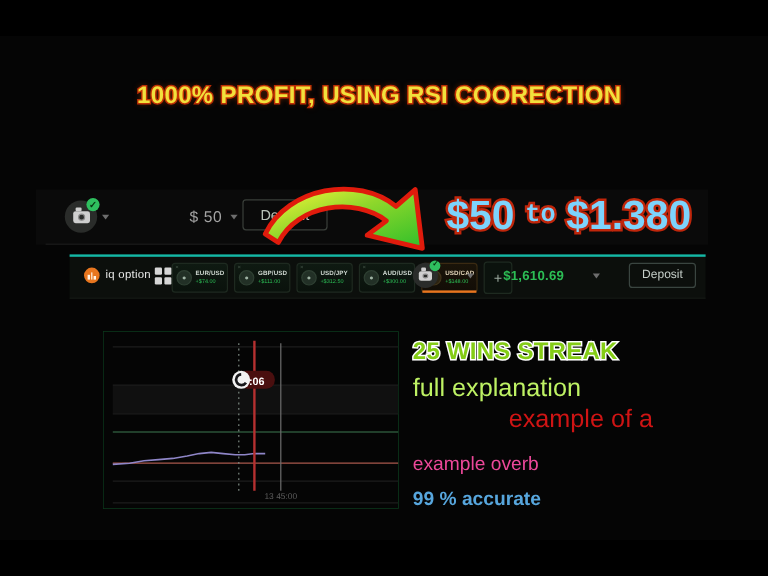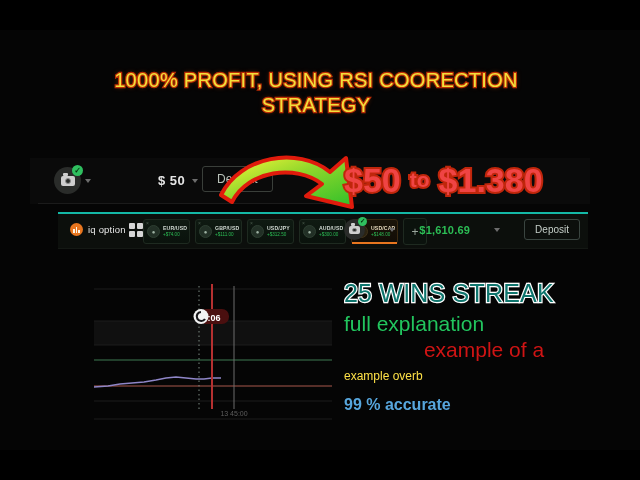--- a/index.html
+++ b/index.html
@@ -4,21 +4,21 @@
 <style>
   html,body{margin:0;padding:0;background:#000;}
   body{width:640px;height:480px;overflow:hidden;font-family:"Liberation Sans",sans-serif;position:relative;}
   #stage{position:absolute;inset:0;background:#000;}
 
   
   .frame{position:absolute;left:0;top:30px;width:640px;height:420px;background:#050505;overflow:hidden;}
 
   
   .headline{position:absolute;left:0;top:38px;width:632px;text-align:center;
-    font-weight:normal;font-size:20px;line-height:25px;letter-spacing:.3px;
+    font-weight:bold;font-size:20px;line-height:25px;letter-spacing:.3px;
     color:#f2e03c;
     -webkit-text-stroke:2.4px #b52a06;
     paint-order:stroke fill;
     text-shadow:0 0 5px rgba(255,90,0,.55);}
   .headline span{display:block;}
 
   
   .topbar{position:absolute;left:30px;top:128px;width:560px;height:46px;background:#0a0a0a;}
   .topbar:after{content:"";position:absolute;left:8px;right:240px;bottom:0;height:1px;background:#1b1b1b;}
   .avatar-wrap{position:absolute;left:24px;top:9px;display:flex;align-items:center;gap:4px;}
@@ -26,33 +26,33 @@
     display:flex;align-items:center;justify-content:center;}
   .cam{width:14px;height:10px;background:#cfcfcf;border-radius:2px;position:relative;}
   .cam:before{content:"";position:absolute;left:4px;top:2.5px;width:6px;height:6px;border-radius:50%;
     background:#2a2c2a;border:1px solid #8e8e8e;box-sizing:border-box;}
   .cam:after{content:"";position:absolute;left:2px;top:-3px;width:5px;height:3px;background:#cfcfcf;border-radius:1px;}
   .check{position:absolute;right:-2px;top:-2px;width:11px;height:11px;border-radius:50%;background:#2fbf5f;
     color:#06320f;font-size:8px;font-weight:bold;display:flex;align-items:center;justify-content:center;line-height:1;}
   .caret{width:0;height:0;border-left:3.5px solid transparent;border-right:3.5px solid transparent;
     border-top:4px solid #6d6d6d;}
   .balance-sm{position:absolute;left:128px;top:15px;display:flex;align-items:center;gap:7px;
-    color:#e5e5e5;font-size:13px;font-weight:bold;letter-spacing:.5px;text-align:right;}
+    color:#a3a3a3;font-size:13px;font-weight:normal;letter-spacing:.5px;text-align:right;}
   .deposit-sm{position:absolute;left:172px;top:8px;padding:5px 14px;border:1px solid #3a3f3a;border-radius:3px;
     color:#b9c2b9;font-size:12px;background:transparent;}
 
   
   .arrow{position:absolute;left:218px;top:118px;width:152px;height:68px;}
 
   
-  .money{position:absolute;left:344px;top:128px;width:260px;height:44px;
+  .money{position:absolute;left:372px;top:128px;width:260px;height:44px;
     display:flex;align-items:center;gap:9px;
-    font-weight:bold;font-size:34px;line-height:40px;color:#ef4444;
+    font-weight:bold;font-size:34px;line-height:40px;color:#7dd3fc;
     -webkit-text-stroke:4px #c0260b;paint-order:stroke fill;}
-  .money .to{font-size:21px;}
+  .money .to{font-size:21px;font-family:Liberation Mono, monospace;}
 
   
   .iqbar{position:absolute;left:58px;top:182px;width:530px;height:34px;background:#0c0f0c;
     border-top:2px solid #14b8a6;border-bottom:1px solid #141814;}
   .logo{position:absolute;left:12px;top:9px;display:flex;align-items:center;gap:5px;}
   .logo-mark{width:13px;height:13px;border-radius:50%;background:#e8761f;position:relative;
     display:flex;align-items:flex-end;justify-content:center;gap:1px;padding-bottom:3px;box-sizing:border-box;}
   .logo-mark i{display:block;width:1.6px;background:#fff4e6;}
   .logo-mark i:nth-child(1){height:4px;}
   .logo-mark i:nth-child(2){height:6.5px;}
@@ -88,37 +88,36 @@
   .avatar2 .check{width:9px;height:9px;font-size:6.5px;}
   .bal-lg{color:#2cbd55;font-size:11px;font-weight:bold;letter-spacing:.2px;}
   .deposit-lg{padding:4px 10px;border:1px solid #3a4540;border-radius:3px;color:#c5cec8;font-size:10px;}
 
   
   .chart{position:absolute;left:86px;top:246px;width:246px;height:148px;background:#15803d;}
   .chart svg{display:block;}
 
   
   .caps{position:absolute;left:344px;top:250px;width:280px;}
-  .cap-streak{font-weight:normal;font-size:25px;line-height:26px;color:#0f766e;
+  .cap-streak{font-weight:bold;font-size:20px;line-height:26px;color:#84cc16;
     -webkit-text-stroke:2.4px #ffffff;paint-order:stroke fill;letter-spacing:.2px;}
-  .cap-yellow{font-size:21px;line-height:27px;color:#22c55e;margin-top:4px;}
+  .cap-yellow{font-size:21px;line-height:27px;color:#bef264;margin-top:4px;}
   .cap-red{font-size:21px;line-height:26px;color:#cf1414;text-align:center;}
-  .cap-white{font-size:12px;line-height:22px;color:#fde047;margin-top:2px;}
+  .cap-white{font-size:16px;line-height:22px;color:#ec4899;margin-top:14px;}
   .cap-blue{font-size:16px;line-height:24px;color:#57a6dd;margin-top:6px;font-weight:bold;}
 </style>
 </head>
 <body>
 
 <div id="stage">
 
   <div class="frame">
 
     <div class="headline">
       <span>1000% PROFIT, USING RSI COORECTION</span>
-      <span>STRATEGY</span>
     </div>
 
     <div class="topbar">
       <div class="avatar-wrap">
         <div class="avatar">
           <div class="cam"></div>
           <div class="check">✓</div>
         </div>
         <div class="caret"></div>
       </div>

